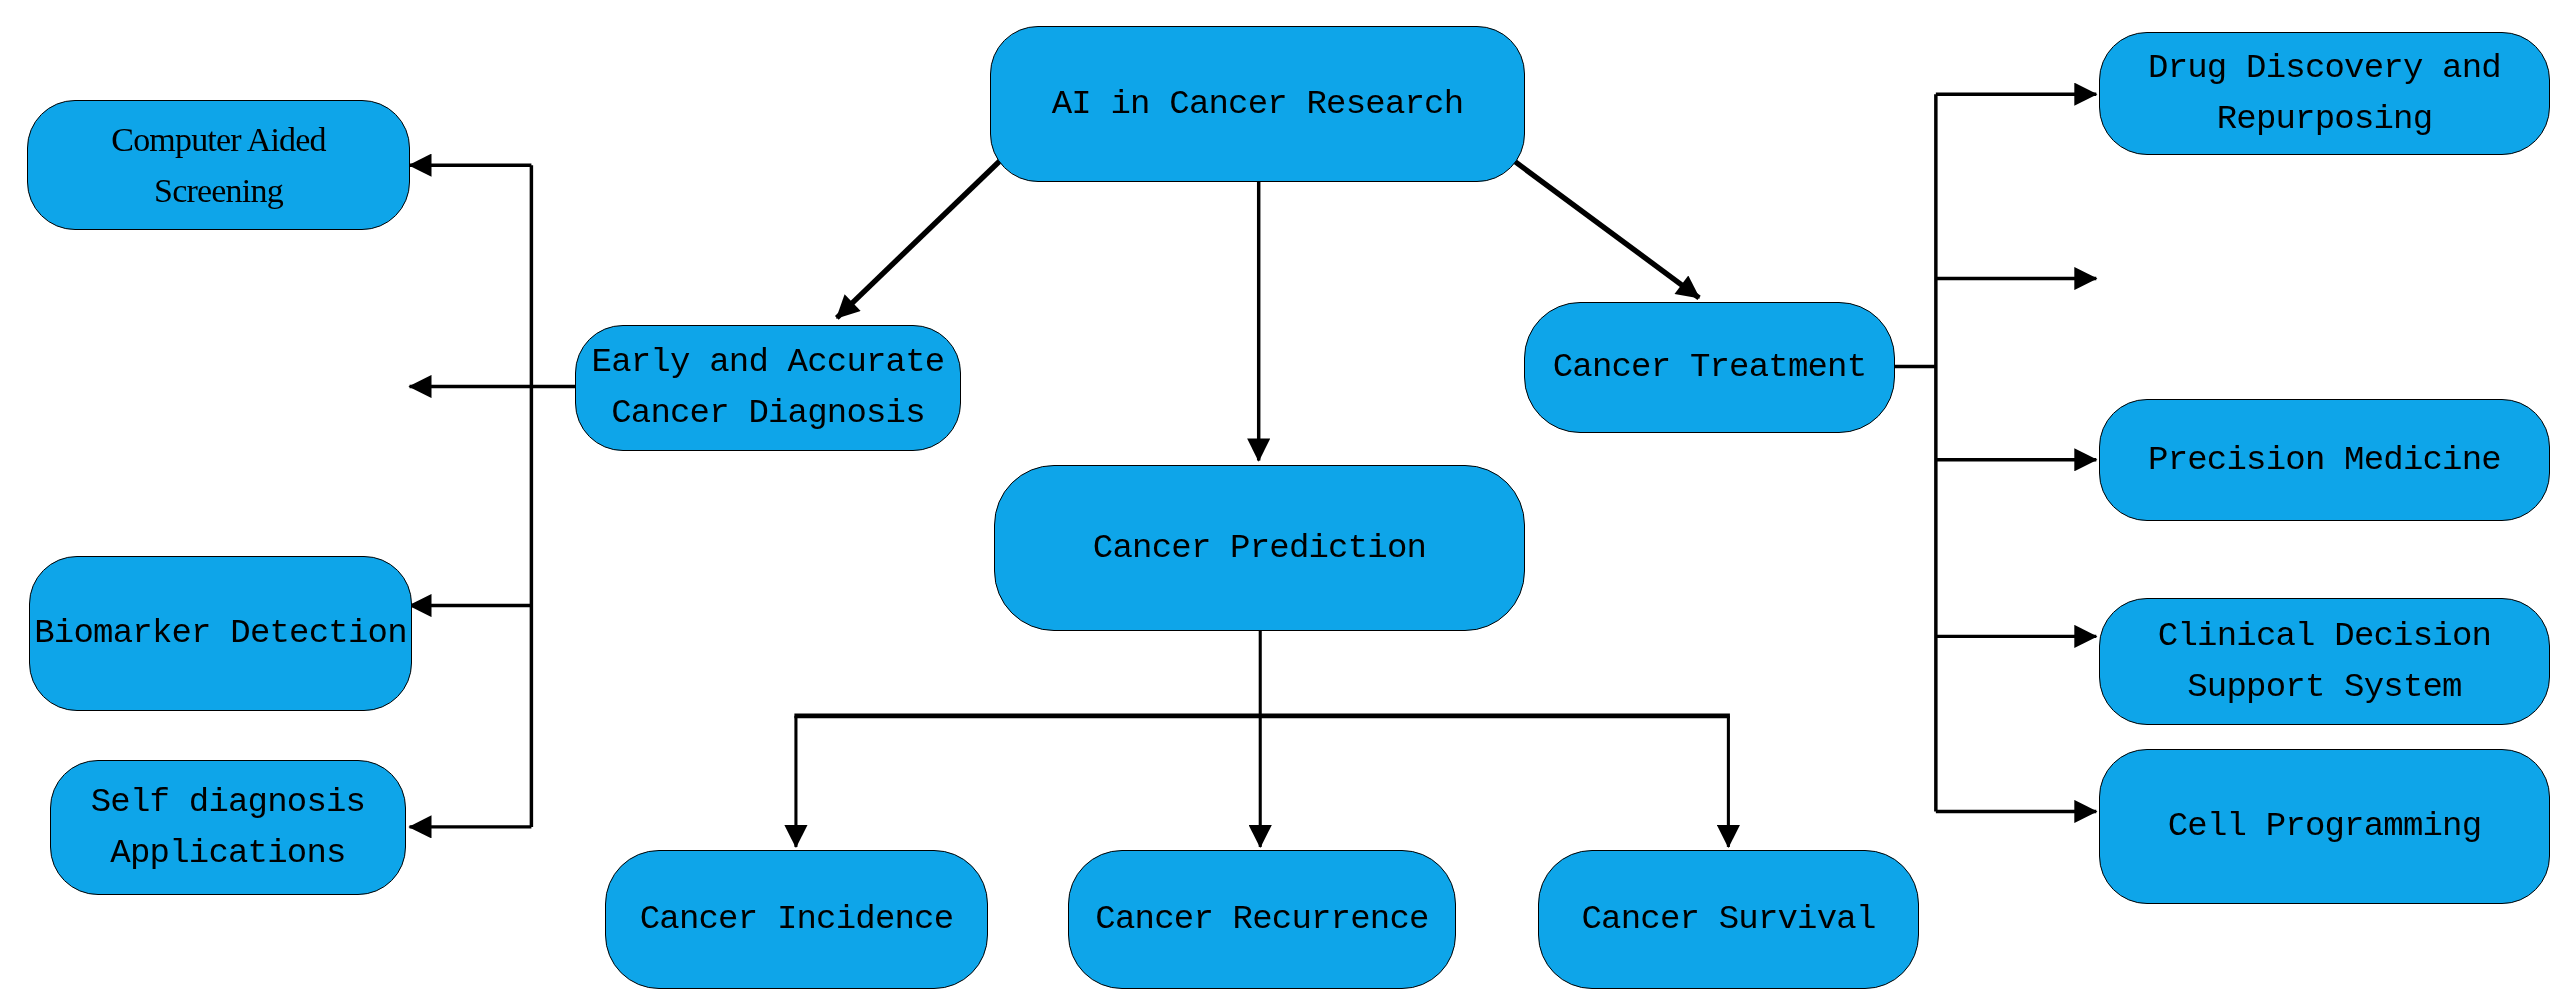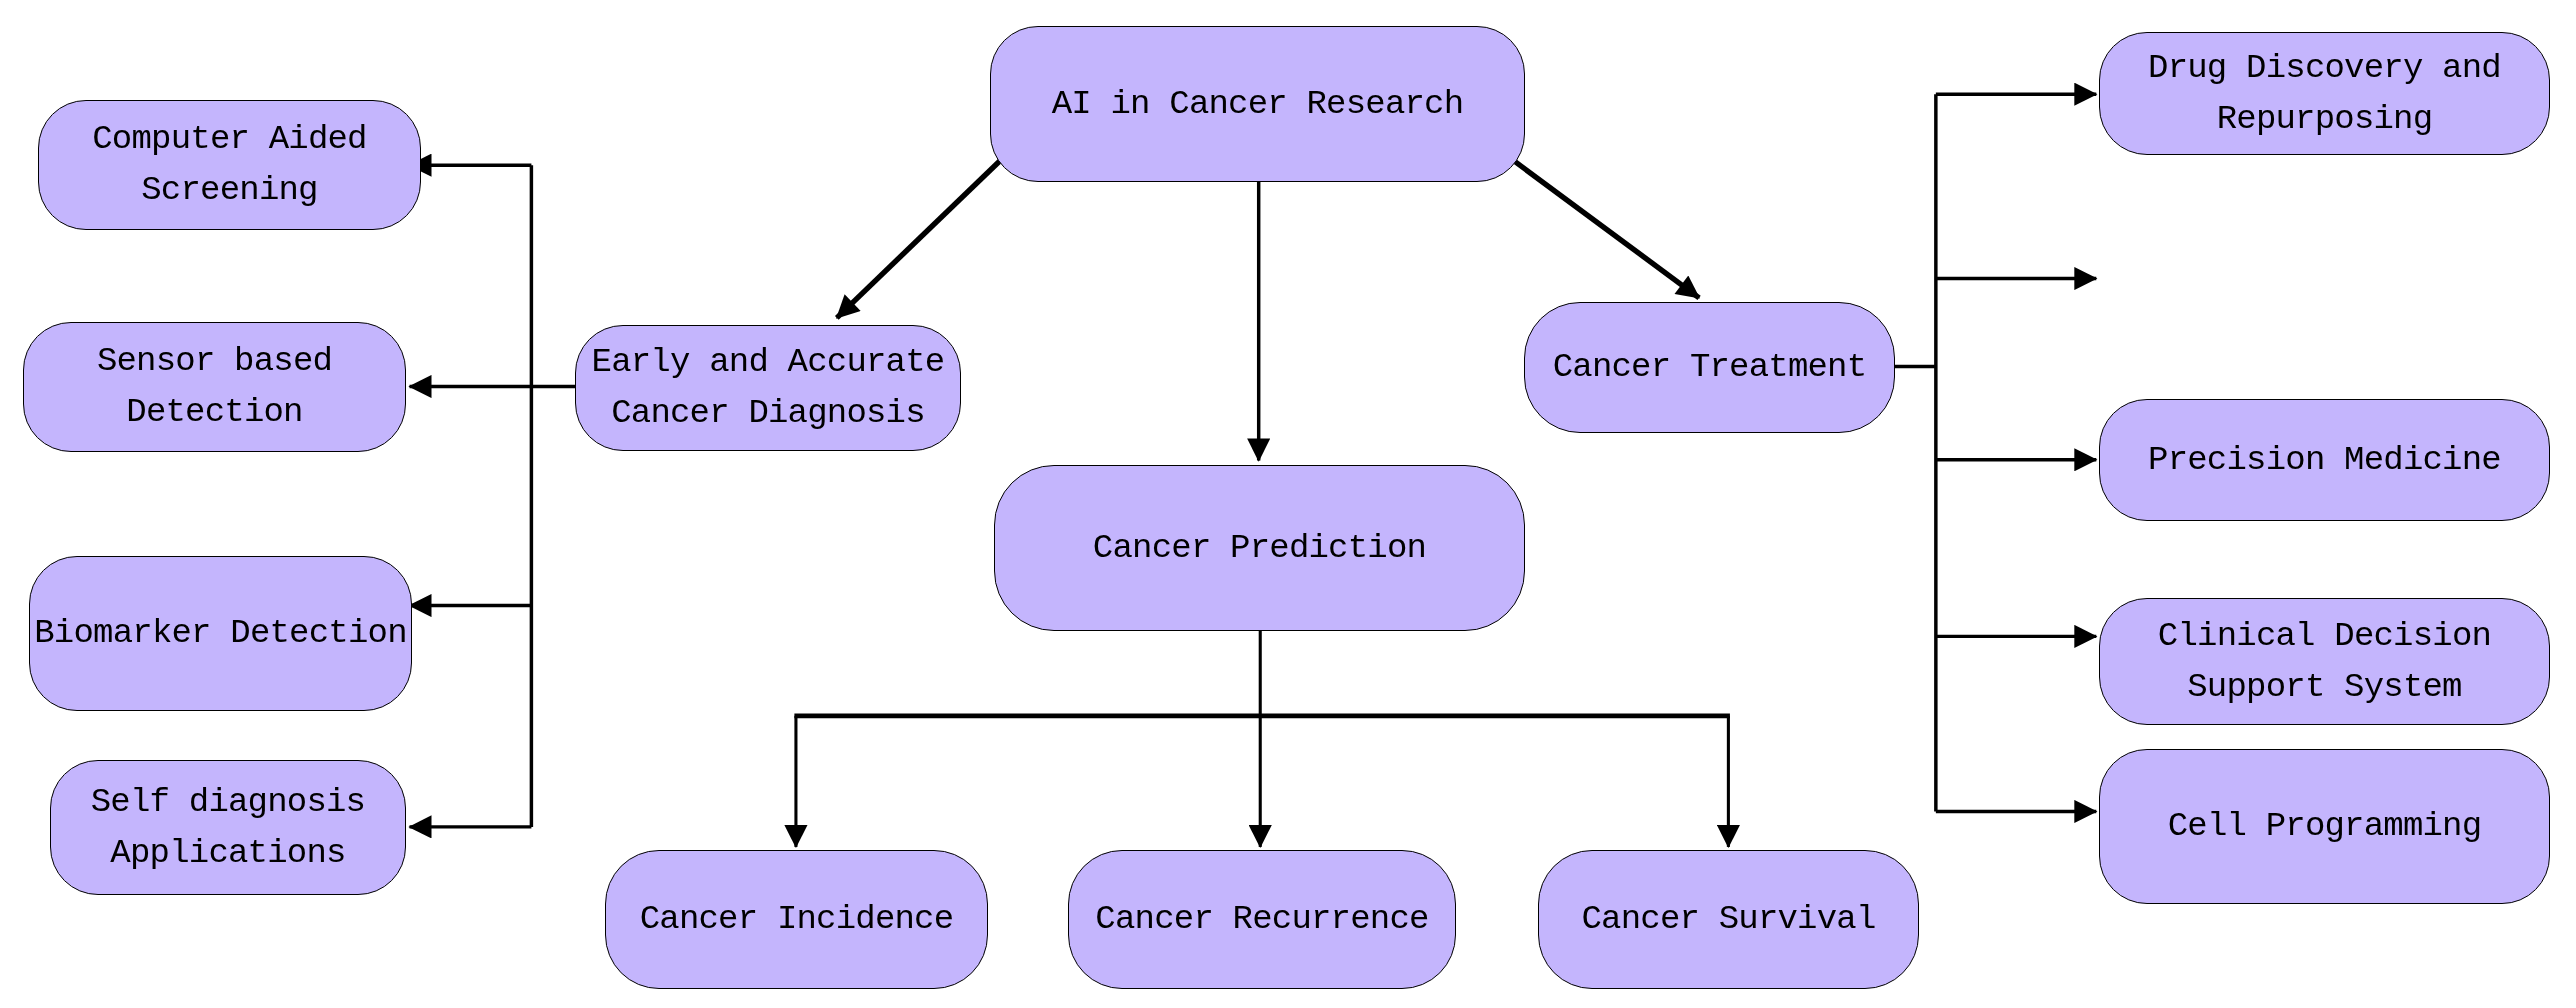--- a/index.html
+++ b/index.html
@@ -22,21 +22,21 @@
     width: 2576px;
     height: 1009px;
   }
   #connectors line, #connectors path.edge {
     stroke: #000000;
     fill: none;
   }
   .node {
     position: absolute;
     box-sizing: border-box;
-    background: #c4b5fd;
+    background: #0ea5e9;
     border: 1.5px solid #000000;
     border-radius: 48px;
     display: flex;
     align-items: center;
     justify-content: center;
     text-align: center;
   }
   .node .label {
     white-space: pre-line;
     font-size: 34px;
@@ -91,27 +91,23 @@
     <span class="label">Early and Accurate
 Cancer Diagnosis</span>
   </div>
   <div class="node" style="left:994px; top:465px; width:531px; height:166px; border-radius:60px;">
     <span class="label">Cancer Prediction</span>
   </div>
   <div class="node" style="left:1524px; top:302px; width:371px; height:131px; border-radius:56px;">
     <span class="label">Cancer Treatment</span>
   </div>
 
-  <div class="node" style="left:38px; top:100px; width:383px; height:130px;">
+  <div class="node" style="left:27px; top:100px; width:383px; height:130px;font-family:Liberation Serif, serif;">
     <span class="label">Computer Aided
 Screening</span>
-  </div>
-  <div class="node" style="left:23px; top:322px; width:383px; height:130px;">
-    <span class="label">Sensor based
-Detection</span>
   </div>
   <div class="node" style="left:29px; top:540px; width:383px; height:155px;margin-top:16px;">
     <span class="label">Biomarker Detection</span>
   </div>
   <div class="node" style="left:50px; top:760px; width:356px; height:135px;">
     <span class="label">Self diagnosis
 Applications</span>
   </div>
 
   <div class="node" style="left:605px; top:850px; width:383px; height:139px; border-radius:54px;">

